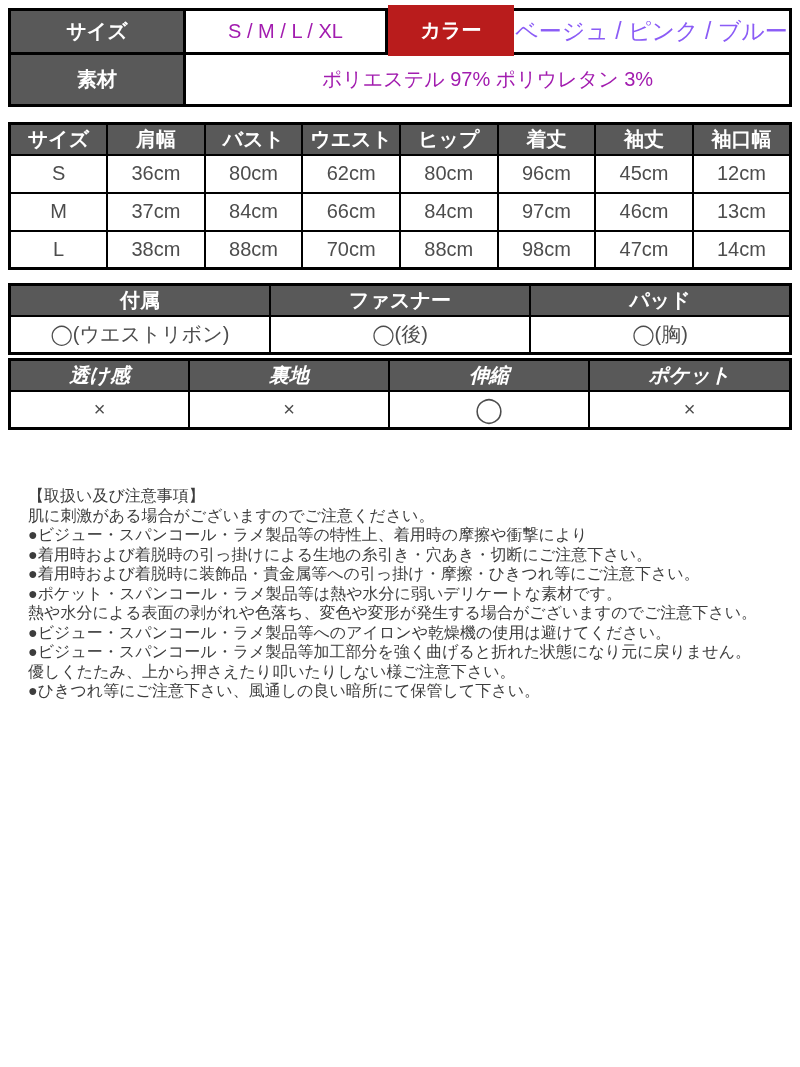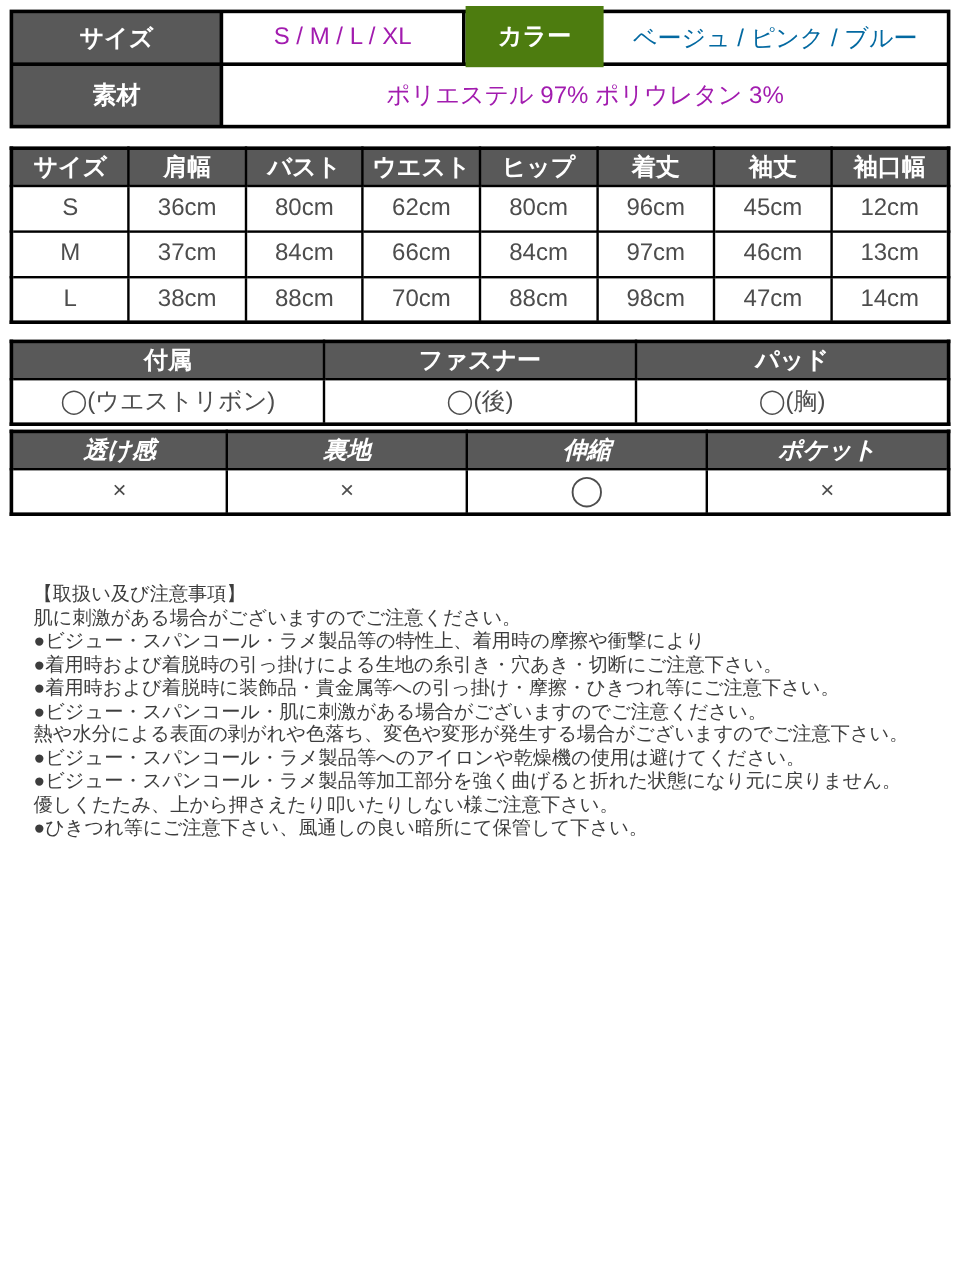--- a/index.html
+++ b/index.html
@@ -25,27 +25,27 @@
   }
   .it-cell {
     background: #fff;
     display: flex; align-items: center; justify-content: center;
     font-size: 20px; color: #a21caf;
     overflow: visible;
   }
   .it-head { background: #595959; color: #fff; font-weight: bold; }
   .it-colorcell { background: #fff; display: flex; align-items: stretch; padding: 0; }
   .color-tag {
-    width: 115px;
+    width: 126px;
     margin: -6px 0 -4px;
-    background: #4d7c0f; color: #fff; font-weight: bold; font-size: 20px;
+    background: #b91c1c; color: #fff; font-weight: bold; font-size: 20px;
     display: flex; align-items: center; justify-content: center;
     position: relative; z-index: 2;
   }
-  .color-val { flex: 1; display: flex; align-items: center; justify-content: center; font-size: 20px; color: #0369a1; }
+  .color-val { flex: 1; display: flex; align-items: center; justify-content: center; font-size: 23px; color: #8b5cf6; }
   .it-span2 { grid-column: 2 / span 2; }
 
   
   table.spec {
     border-collapse: collapse;
     width: 784px;
     margin-left: 8px;
     table-layout: fixed;
     border: 3px solid #000;
   }
@@ -180,21 +180,21 @@
       </tr>
     </tbody>
   </table>
 
   <div class="notes">
     <div>【取扱い及び注意事項】</div>
     <div>肌に刺激がある場合がございますのでご注意ください。</div>
     <div>●ビジュー・スパンコール・ラメ製品等の特性上、着用時の摩擦や衝撃により</div>
     <div>●着用時および着脱時の引っ掛けによる生地の糸引き・穴あき・切断にご注意下さい。</div>
     <div>●着用時および着脱時に装飾品・貴金属等への引っ掛け・摩擦・ひきつれ等にご注意下さい。</div>
-    <div>●ビジュー・スパンコール・肌に刺激がある場合がございますのでご注意ください。</div>
+    <div>●ポケット・スパンコール・ラメ製品等は熱や水分に弱いデリケートな素材です。</div>
     <div>熱や水分による表面の剥がれや色落ち、変色や変形が発生する場合がございますのでご注意下さい。</div>
     <div>●ビジュー・スパンコール・ラメ製品等へのアイロンや乾燥機の使用は避けてください。</div>
     <div>●ビジュー・スパンコール・ラメ製品等加工部分を強く曲げると折れた状態になり元に戻りません。</div>
     <div>優しくたたみ、上から押さえたり叩いたりしない様ご注意下さい。</div>
     <div>●ひきつれ等にご注意下さい、風通しの良い暗所にて保管して下さい。</div>
   </div>
 
 </div>
 
 </body></html>

